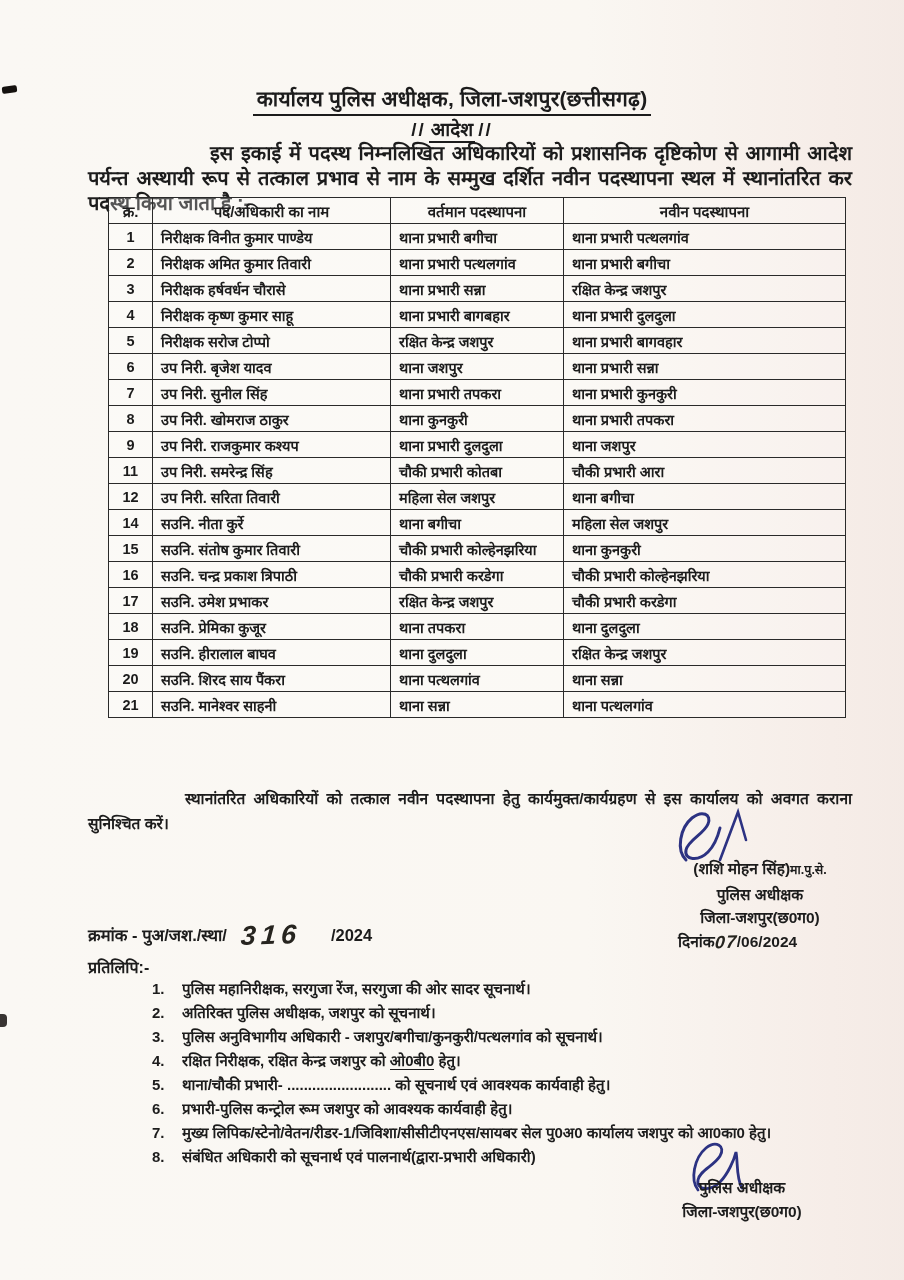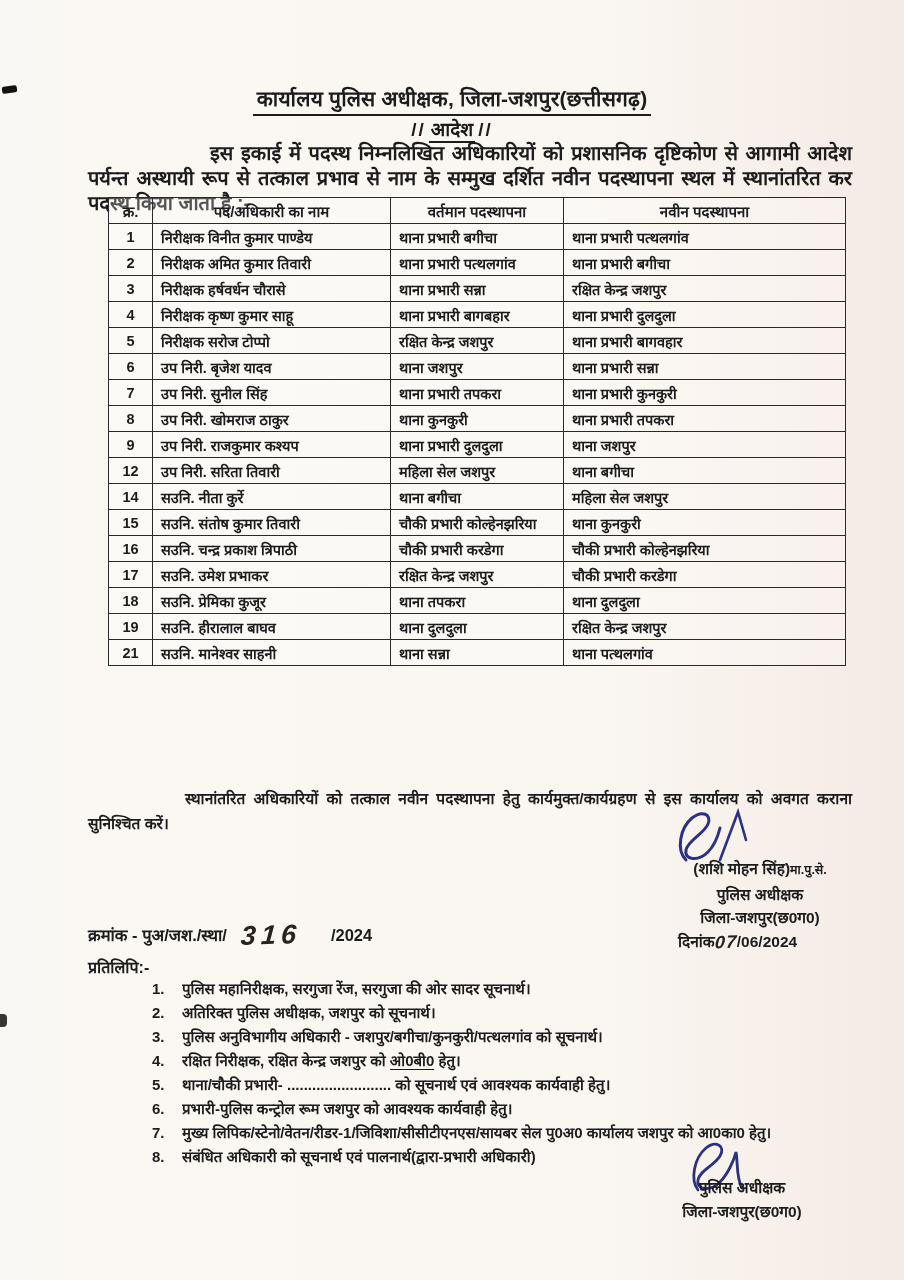--- a/index.html
+++ b/index.html
@@ -159,20 +159,26 @@
             <td>थाना कुनकुरी</td>
             <td>थाना प्रभारी तपकरा</td>
           </tr>
           <tr>
             <td class="c-center">9</td>
             <td>उप निरी. राजकुमार कश्यप</td>
             <td>थाना प्रभारी दुलदुला</td>
             <td>थाना जशपुर</td>
           </tr>
           <tr>
+            <td class="c-center">11</td>
+            <td>उप निरी. समरेन्द्र सिंह</td>
+            <td>चौकी प्रभारी कोतबा</td>
+            <td>चौकी प्रभारी आरा</td>
+          </tr>
+          <tr>
             <td class="c-center">12</td>
             <td>उप निरी. सरिता तिवारी</td>
             <td>महिला सेल जशपुर</td>
             <td>थाना बगीचा</td>
           </tr>
           <tr>
             <td class="c-center">14</td>
             <td>सउनि. नीता कुर्रे</td>
             <td>थाना बगीचा</td>
             <td>महिला सेल जशपुर</td>
@@ -199,20 +205,26 @@
             <td class="c-center">18</td>
             <td>सउनि. प्रेमिका कुजूर</td>
             <td>थाना तपकरा</td>
             <td>थाना दुलदुला</td>
           </tr>
           <tr>
             <td class="c-center">19</td>
             <td>सउनि. हीरालाल बाघव</td>
             <td>थाना दुलदुला</td>
             <td>रक्षित केन्द्र जशपुर</td>
+          </tr>
+          <tr>
+            <td class="c-center">20</td>
+            <td>सउनि. शिरद साय पैंकरा</td>
+            <td>थाना पत्थलगांव</td>
+            <td>थाना सन्ना</td>
           </tr>
           <tr>
             <td class="c-center">21</td>
             <td>सउनि. मानेश्वर साहनी</td>
             <td>थाना सन्ना</td>
             <td>थाना पत्थलगांव</td>
           </tr>
         </tbody>
     </table>
   </div>

